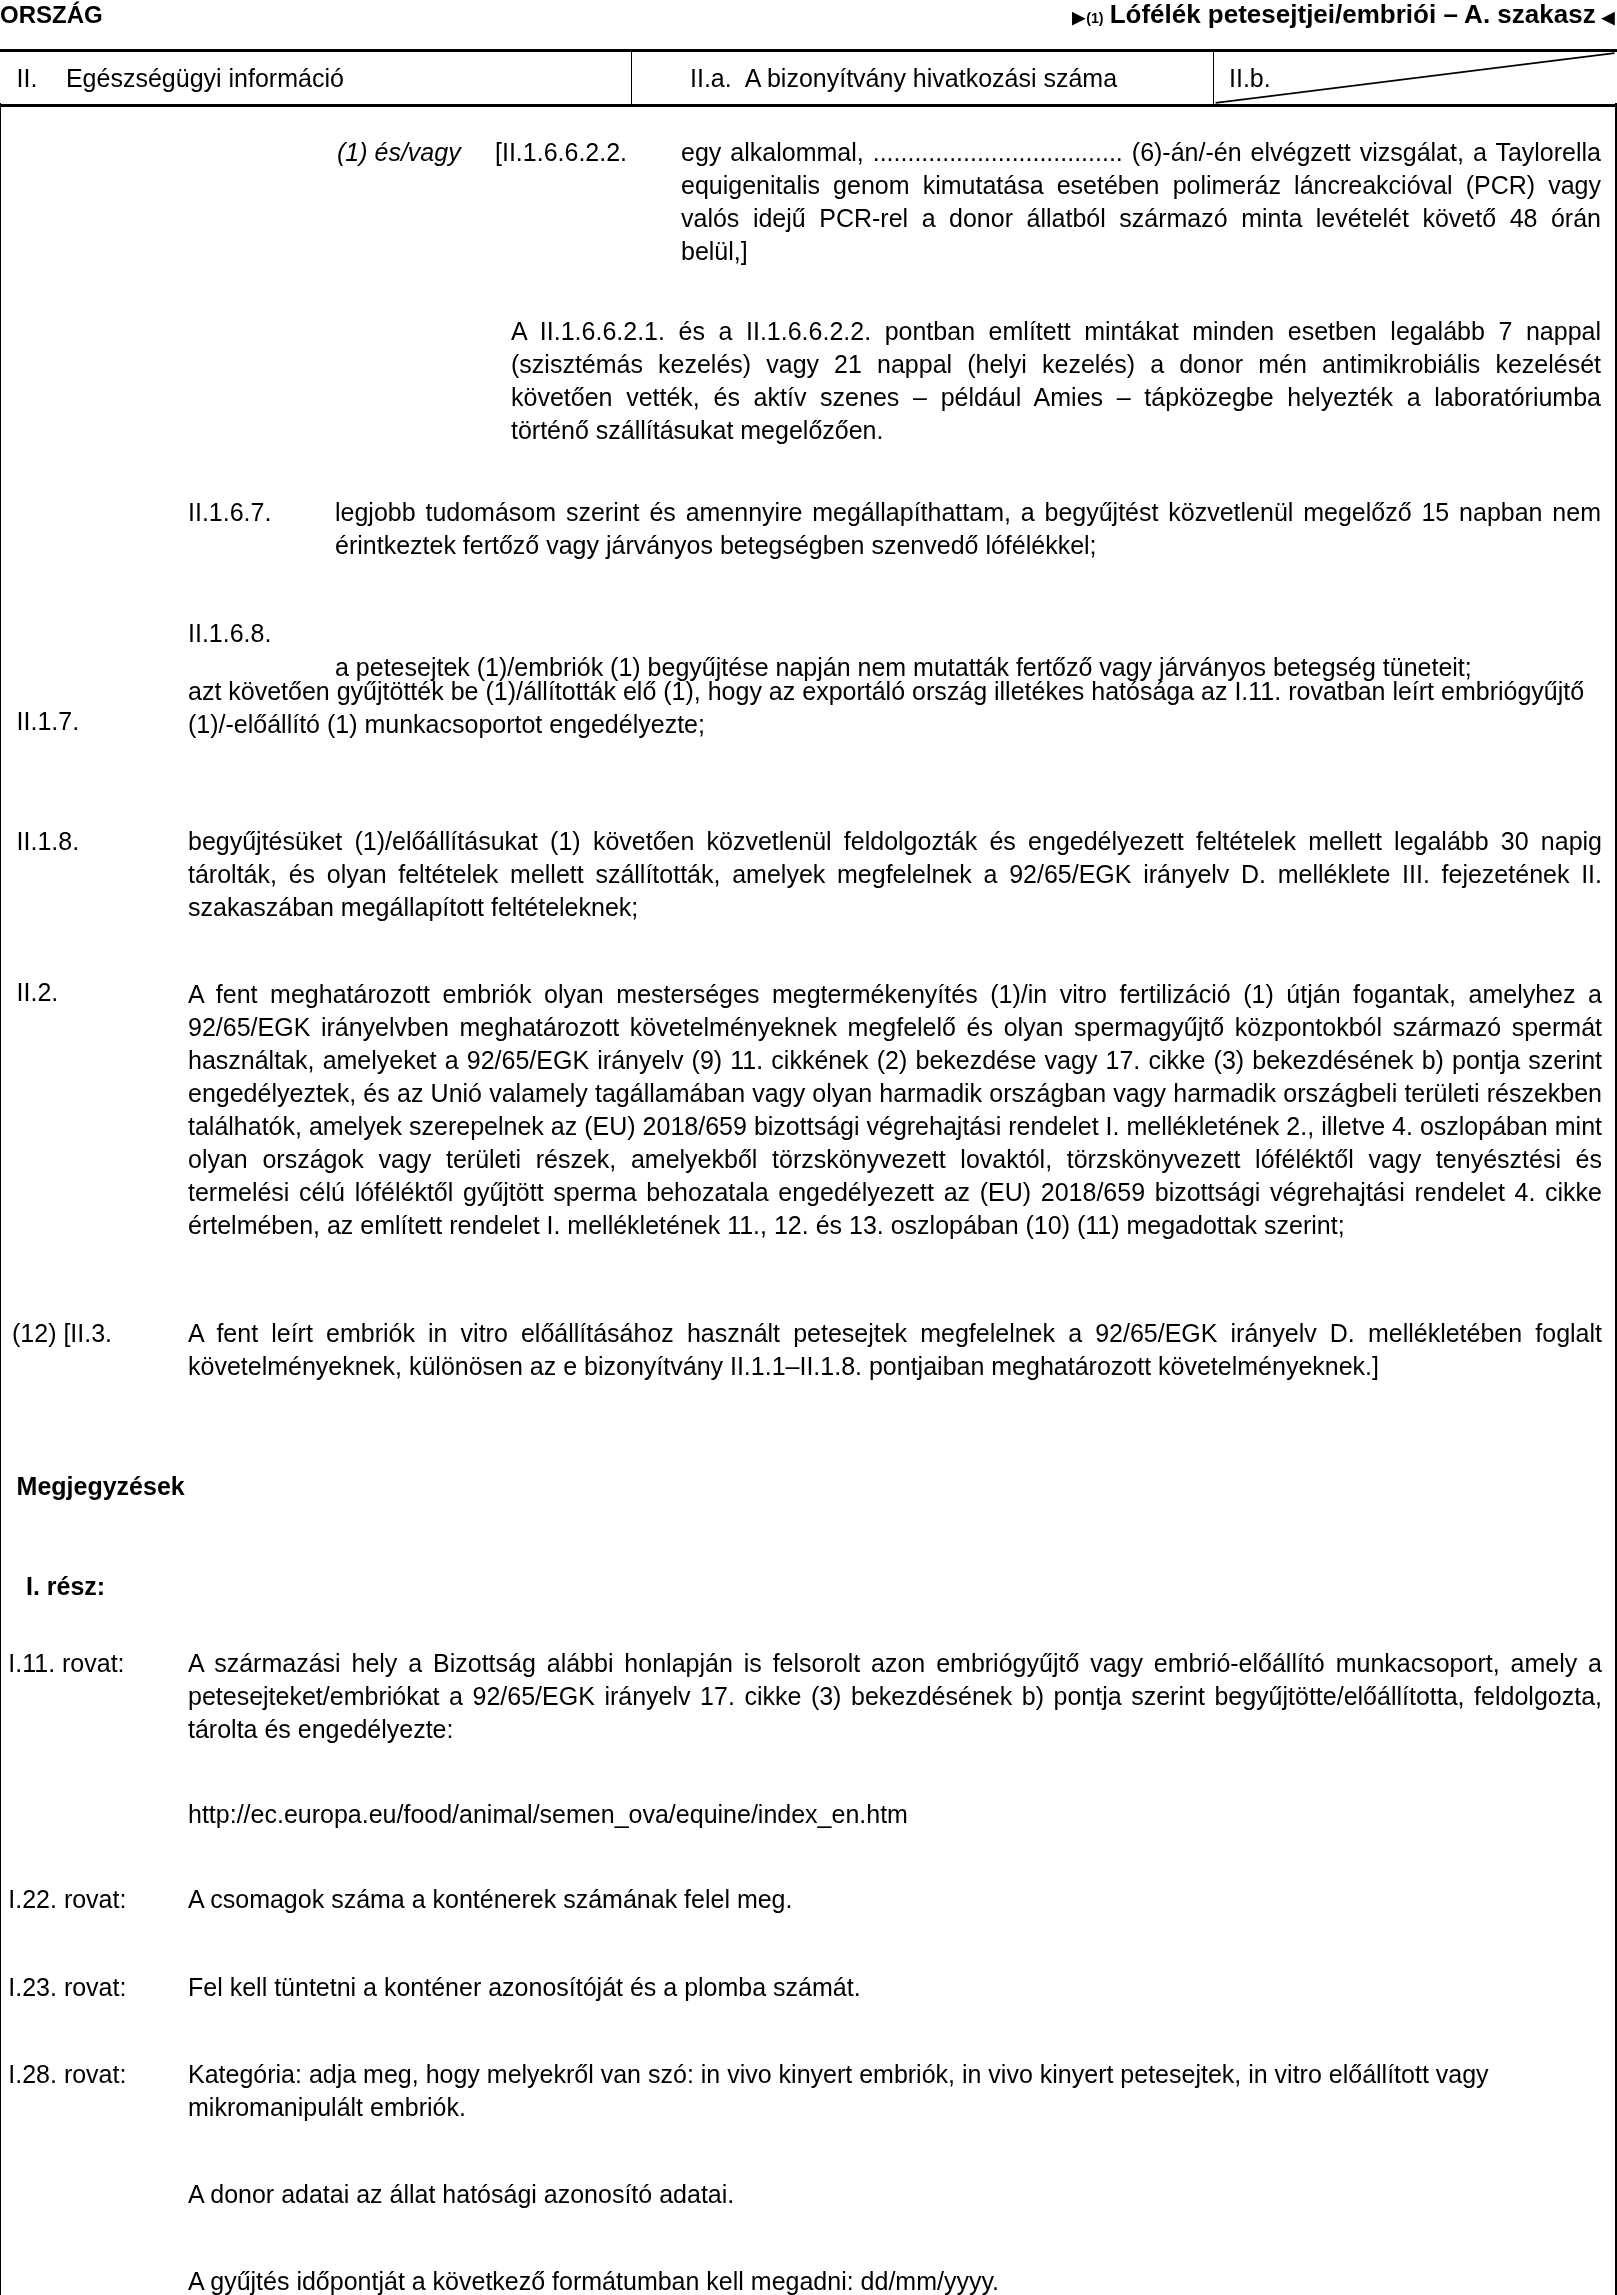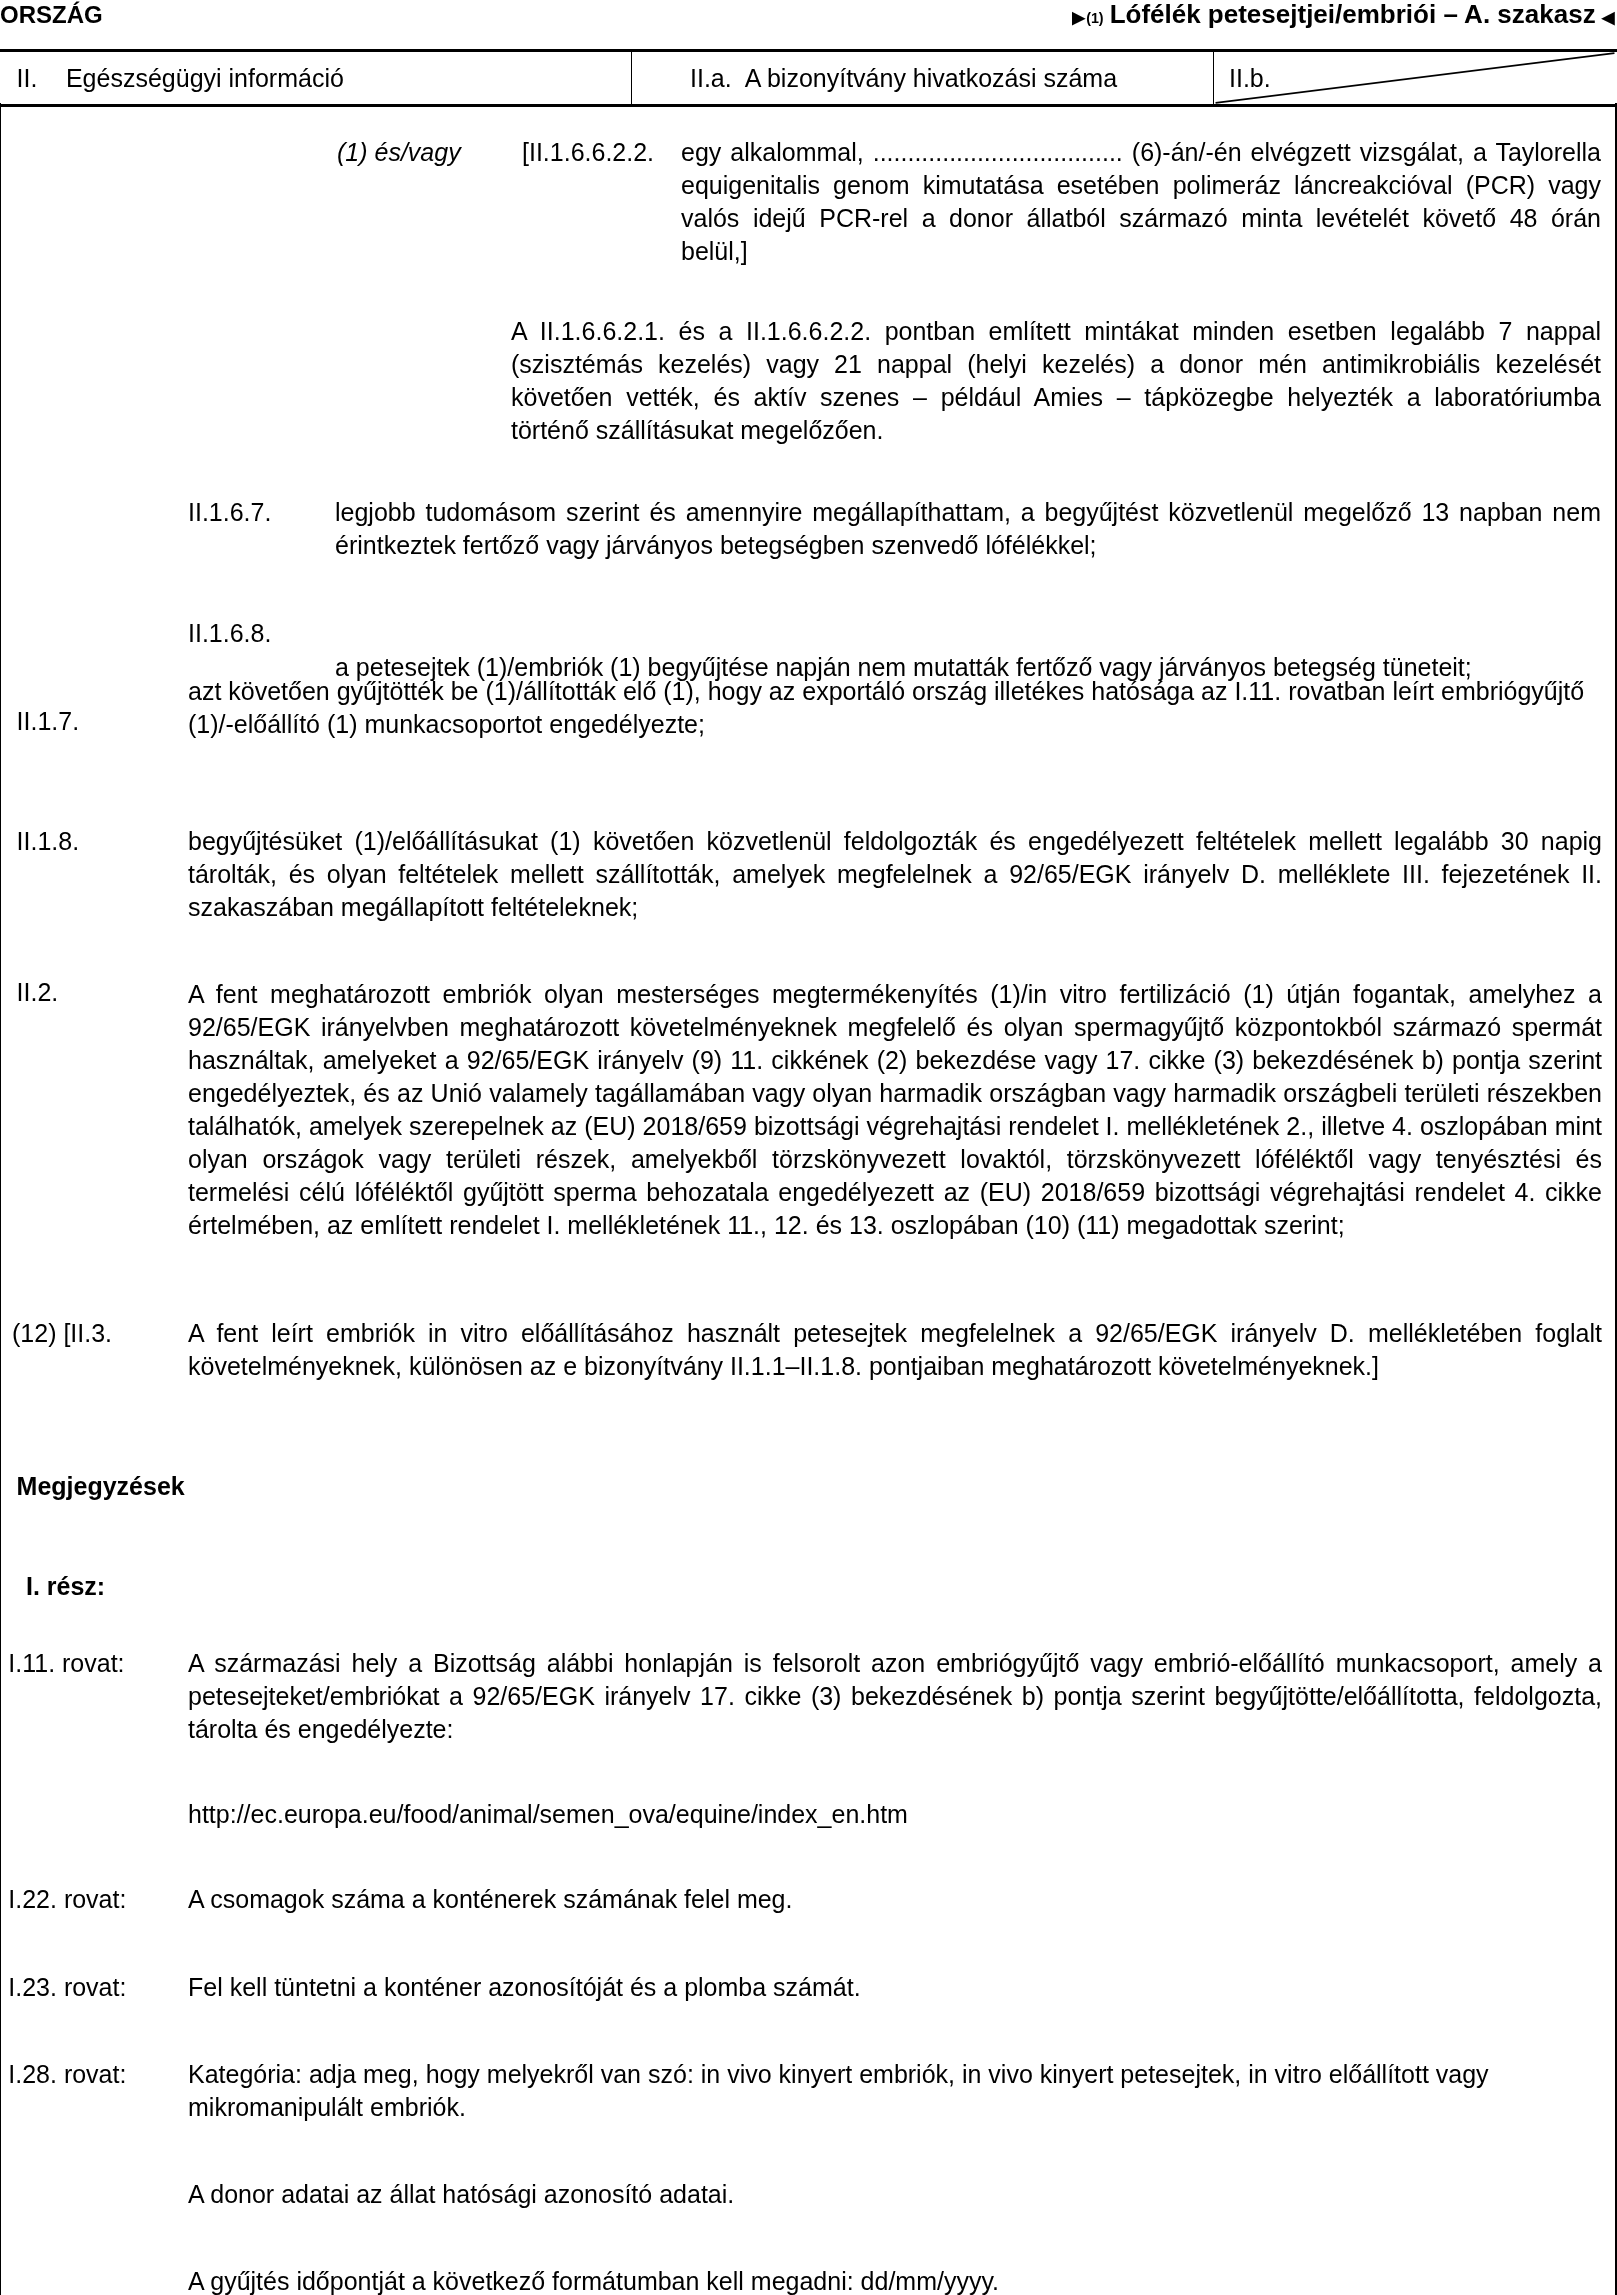--- a/index.html
+++ b/index.html
@@ -49,27 +49,27 @@
     <line x1="2" y1="86" x2="677" y2="2" stroke="#000" stroke-width="3"></line>
   </svg>
 </div>
 
 <div class="frame-l"></div>
 <div class="frame-r"></div>
 
 <div class="lbl" style="left:337px;top:136px;">
   <span style="font-style:italic;">(1) és/vagy</span>
 </div>
-<div class="lbl" style="left:522px;top:136px;text-align:right;">[II.1.6.6.2.2.</div>
+<div class="lbl" style="left:495px;top:136px;text-align:right;">[II.1.6.6.2.2.</div>
 <div class="abs just" style="left:681px;top:136px;width:920px;">egy alkalommal, .................................... (6)-án/-én elvégzett vizsgálat, a Taylorella equigenitalis genom kimutatása esetében polimeráz láncreakcióval (PCR) vagy valós idejű PCR-rel a donor állatból származó minta levételét követő 48 órán belül,]</div>
 
 <div class="abs just" style="left:511px;top:315px;width:1090px;">A II.1.6.6.2.1. és a II.1.6.6.2.2. pontban említett mintákat minden esetben legalább 7 nappal (szisztémás kezelés) vagy 21 nappal (helyi kezelés) a donor mén antimikrobiális kezelését követően vették, és aktív szenes – például Amies – tápközegbe helyezték a laboratóriumba történő szállításukat megelőzően.</div>
 
 <div class="lbl" style="left:188px;top:496px;">II.1.6.7.</div>
-<div class="abs just" style="left:335px;top:496px;width:1266px;">legjobb tudomásom szerint és amennyire megállapíthattam, a begyűjtést közvetlenül megelőző 13 napban nem érintkeztek fertőző vagy járványos betegségben szenvedő lófélékkel;</div>
+<div class="abs just" style="left:335px;top:496px;width:1266px;">legjobb tudomásom szerint és amennyire megállapíthattam, a begyűjtést közvetlenül megelőző 15 napban nem érintkeztek fertőző vagy járványos betegségben szenvedő lófélékkel;</div>
 
 <div class="lbl" style="left:188px;top:617px;">II.1.6.8.</div>
 <div class="abs" style="left:335px;top:651px;width:1266px;white-space:nowrap;">a petesejtek (1)/embriók (1) begyűjtése napján nem mutatták fertőző vagy járványos betegség tüneteit;</div>
 
 <div class="lbl" style="left:16.6px;top:705px;">II.1.7.</div>
 <div class="abs" style="left:188px;top:675px;width:1414px;">azt követően gyűjtötték be (1)/állították elő (1), hogy az exportáló ország illetékes hatósága az I.11. rovatban leírt embriógyűjtő (1)/-előállító (1) munkacsoportot engedélyezte;</div>
 
 <div class="lbl" style="left:16.6px;top:825px;">II.1.8.</div>
 <div class="abs just" style="left:188px;top:825px;width:1414px;">begyűjtésüket (1)/előállításukat (1) követően közvetlenül feldolgozták és engedélyezett feltételek mellett legalább 30 napig tárolták, és olyan feltételek mellett szállították, amelyek megfelelnek a 92/65/EGK irányelv D. melléklete III. fejezetének II. szakaszában megállapított feltételeknek;</div>
 

